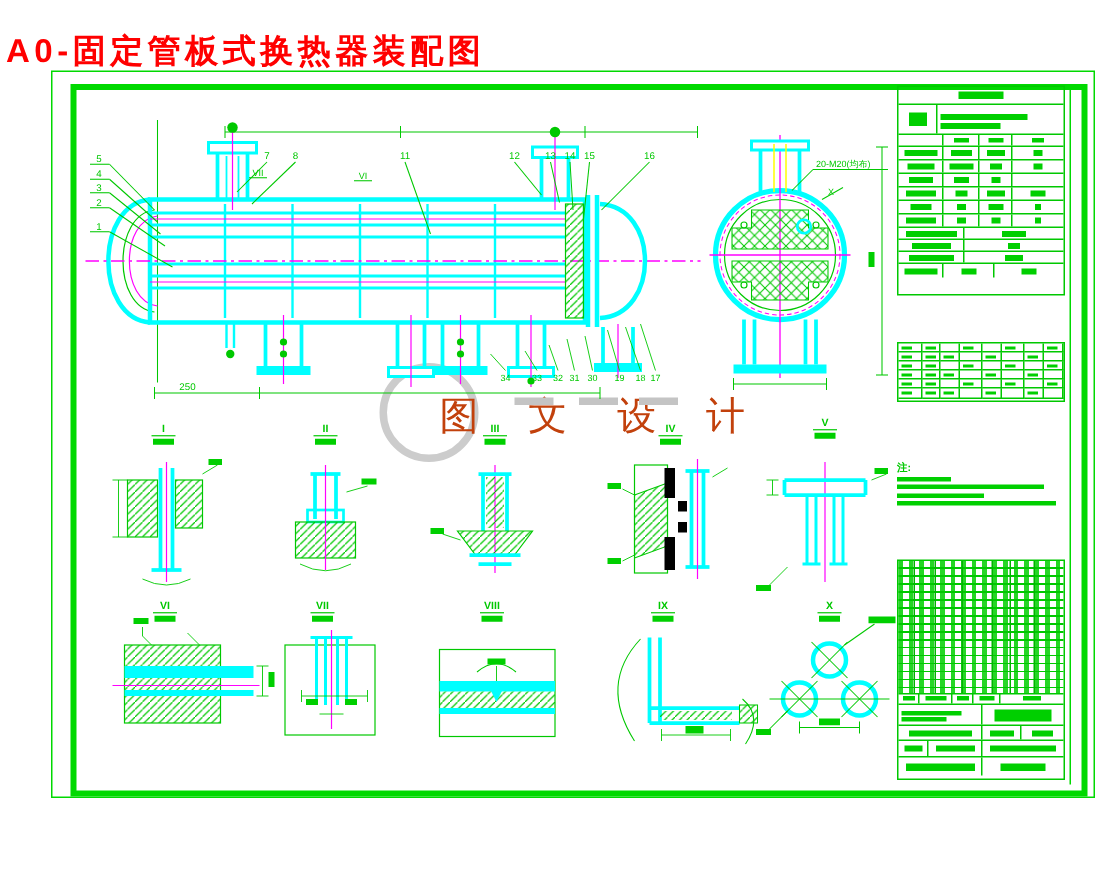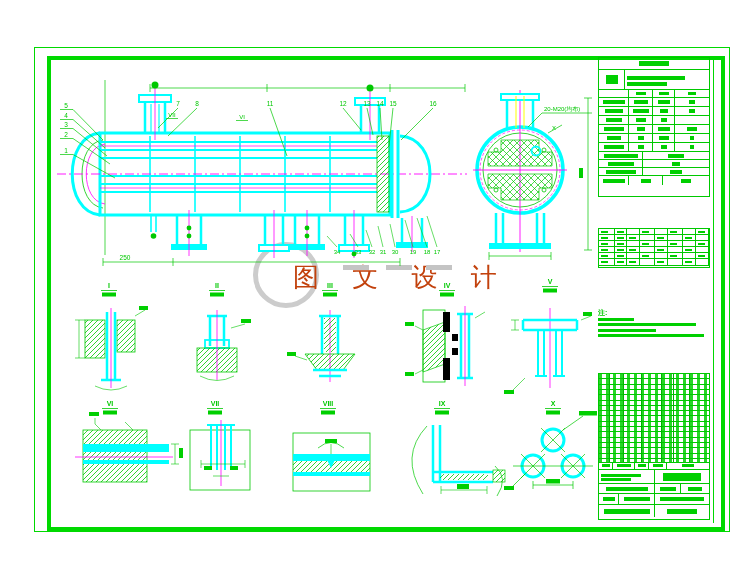--- a/index.html
+++ b/index.html
@@ -43,20 +43,21 @@
       repeating-linear-gradient(180deg, rgba(0,200,0,0) 0 4.3px, #00c800 4.3px 5.3px),
       repeating-linear-gradient(90deg, rgba(0,207,0,.85) 0 3px, rgba(0,0,0,0) 3px 7px);}
   .vln{position:absolute;top:0;bottom:0;width:1px;background:#00b400;}
   .bombot{position:absolute;left:0;top:88px;right:0;bottom:0;}
 </style>
 </head>
 <body>
 
 <div id="page">
 
+  <div class="caption">A0-固定管板式换热器装配图</div>
 
   <div class="frame-outer"></div>
   <div class="frame-inner"></div>
 
   <div class="wm-circle"></div>
   <div class="wm-text">图 文 设 计</div>
   <div class="wm-dash" style="left:343px;top:265px;width:26px"></div>
   <div class="wm-dash" style="left:386px;top:265px;width:26px"></div>
   <div class="wm-dash" style="left:426px;top:265px;width:26px"></div>
 

